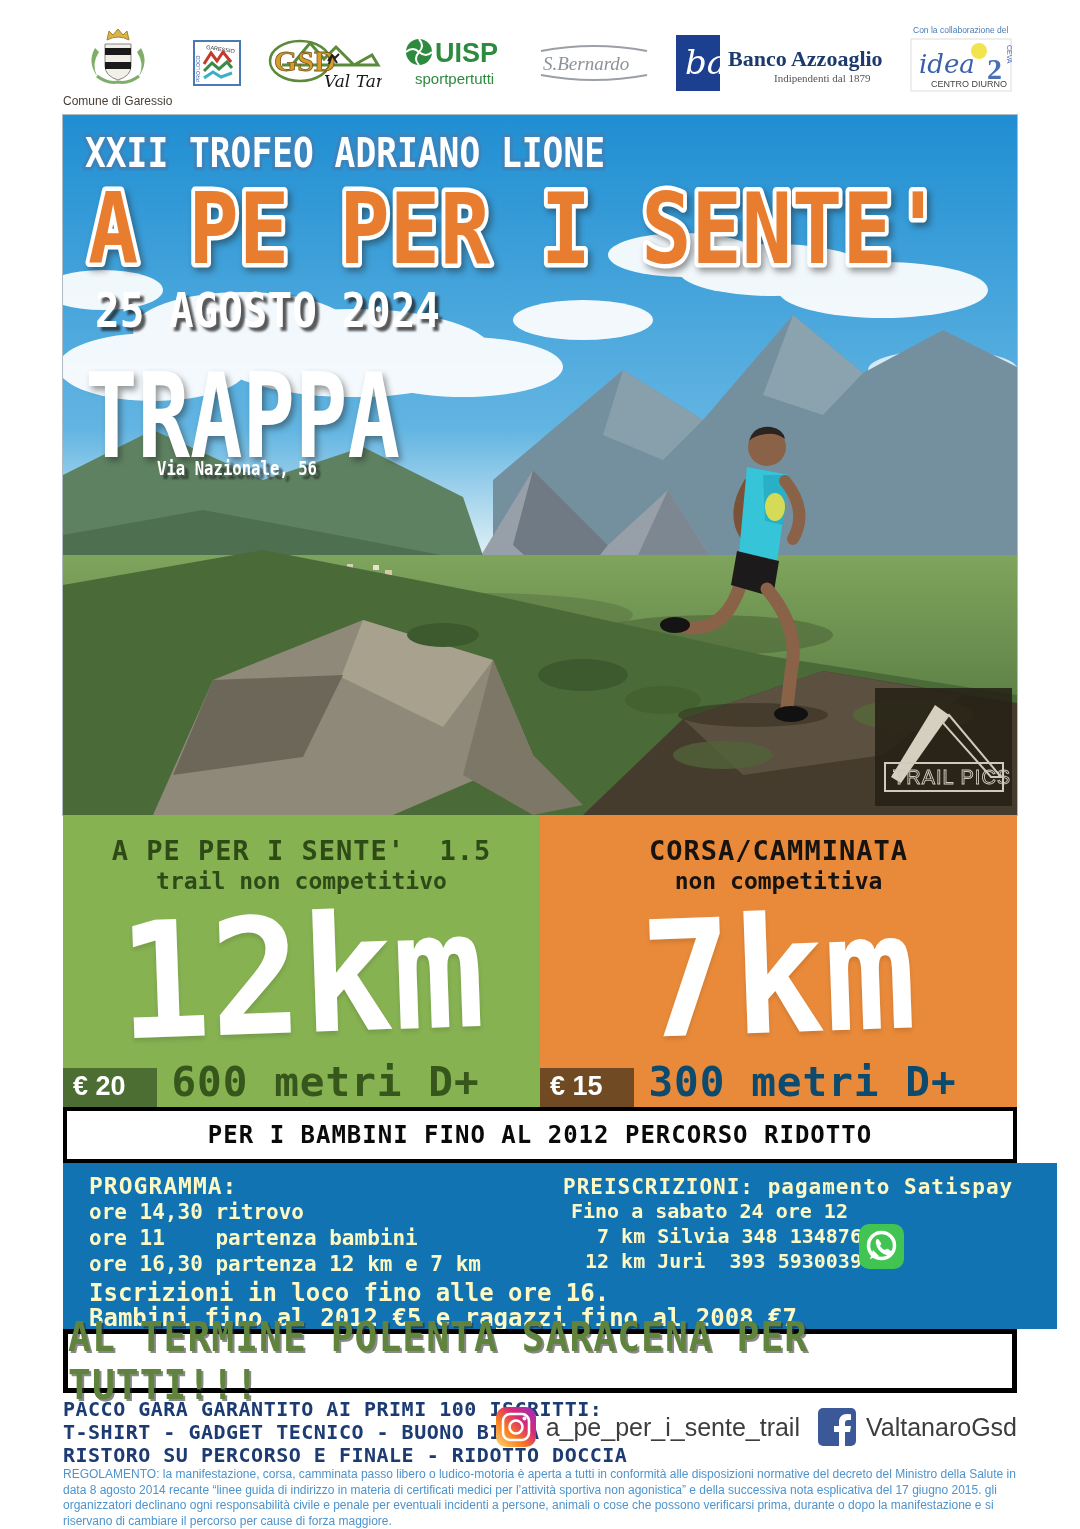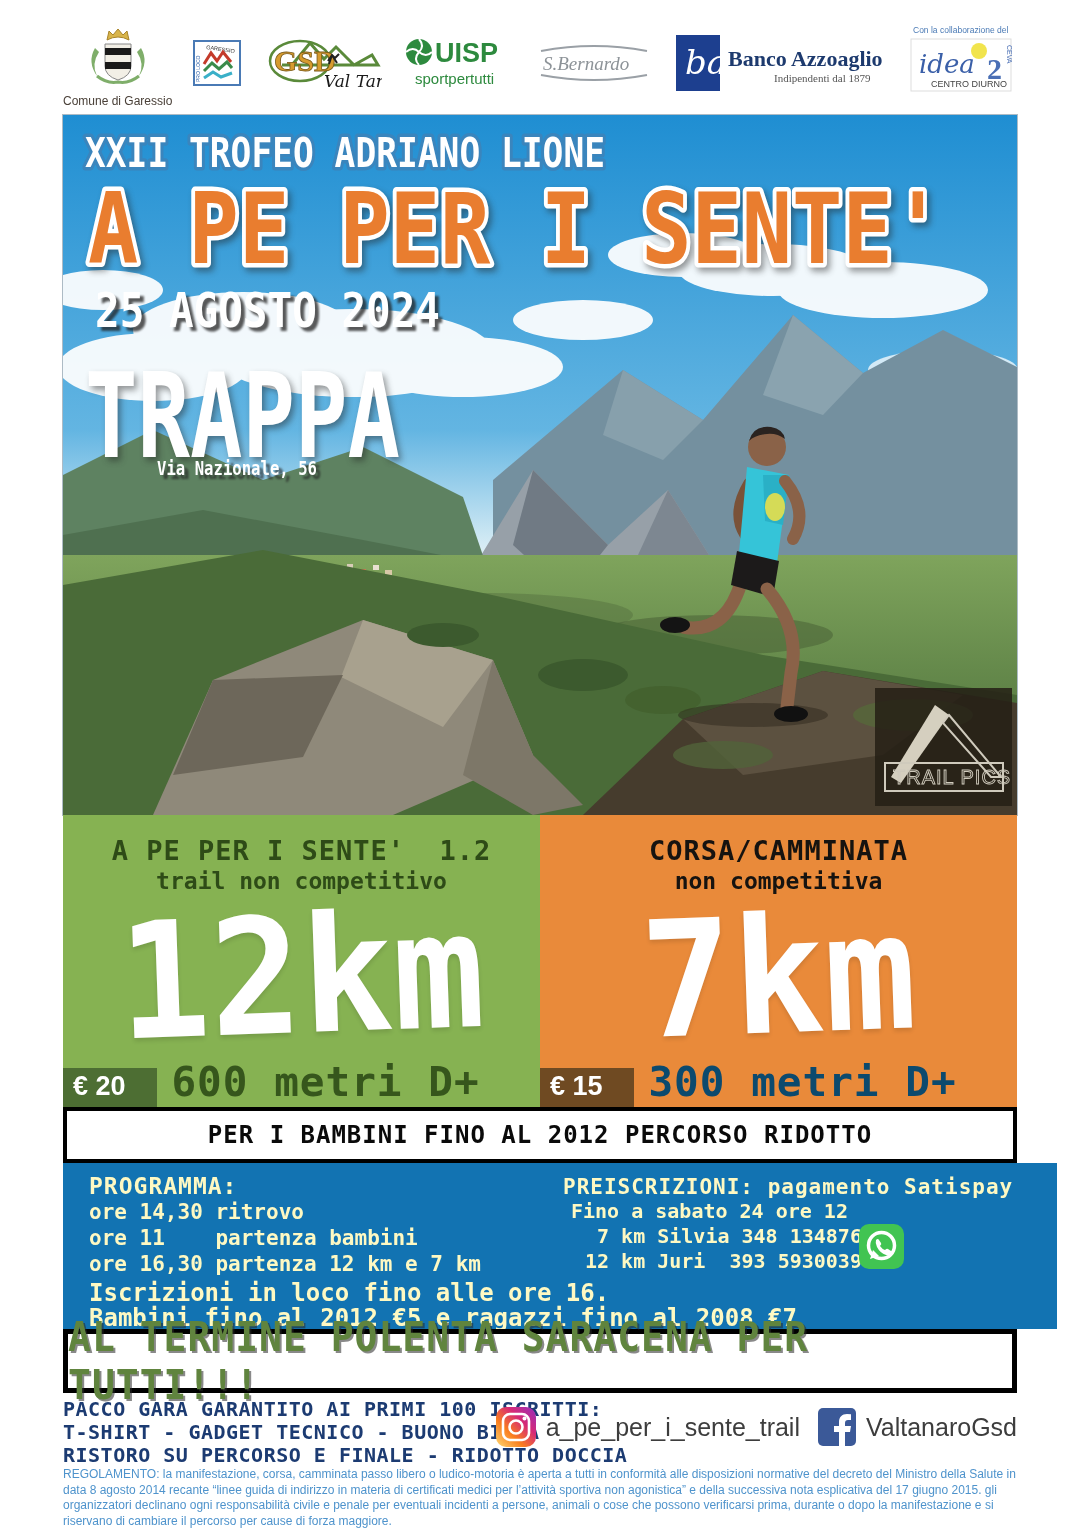--- a/index.html
+++ b/index.html
@@ -253,21 +253,21 @@
       <text x="22" y="52" font-size="40" font-weight="bold" textLength="520" lengthAdjust="spacingAndGlyphs" fill="#ffffff" stroke="#3a85bd" stroke-width="7" style="paint-order:stroke;stroke-linejoin:round">XXII TROFEO ADRIANO LIONE</text>
       <text class="shadow-soft" x="25" y="148" font-size="98" font-weight="bold" textLength="855" lengthAdjust="spacingAndGlyphs" fill="#e97d2f" stroke="#ffffff" stroke-width="9" style="paint-order:stroke;stroke-linejoin:round">A PE PER I SENTE'</text>
       <text class="shadow-strong" x="32" y="212" font-size="48" font-weight="bold" textLength="345" lengthAdjust="spacingAndGlyphs" fill="#ffffff">25 AGOSTO 2024</text>
       <text class="shadow-soft" x="22" y="342" font-size="118" font-weight="bold" textLength="315" lengthAdjust="spacingAndGlyphs" fill="#ffffff">TRAPPA</text>
       <text class="shadow-strong" x="94" y="360" font-size="20" font-weight="bold" textLength="160" lengthAdjust="spacingAndGlyphs" fill="#ffffff">Via Nazionale, 56</text>
     </svg>
   </div>
 
   <div class="race-row">
     <div class="race race-green">
-      <div class="race-name">A PE PER I SENTE'  1.2</div>
+      <div class="race-name">A PE PER I SENTE'  1.5</div>
       <div class="race-sub">trail non competitivo</div>
       <div class="race-dist">12km</div>
       <div class="race-elev">600 metri D+</div>
       <div class="price price-green">€ 20</div>
     </div>
     <div class="race race-orange">
       <div class="race-name">CORSA/CAMMINATA</div>
       <div class="race-sub">non competitiva</div>
       <div class="race-dist">7km</div>
       <div class="race-elev">300 metri D+</div>

